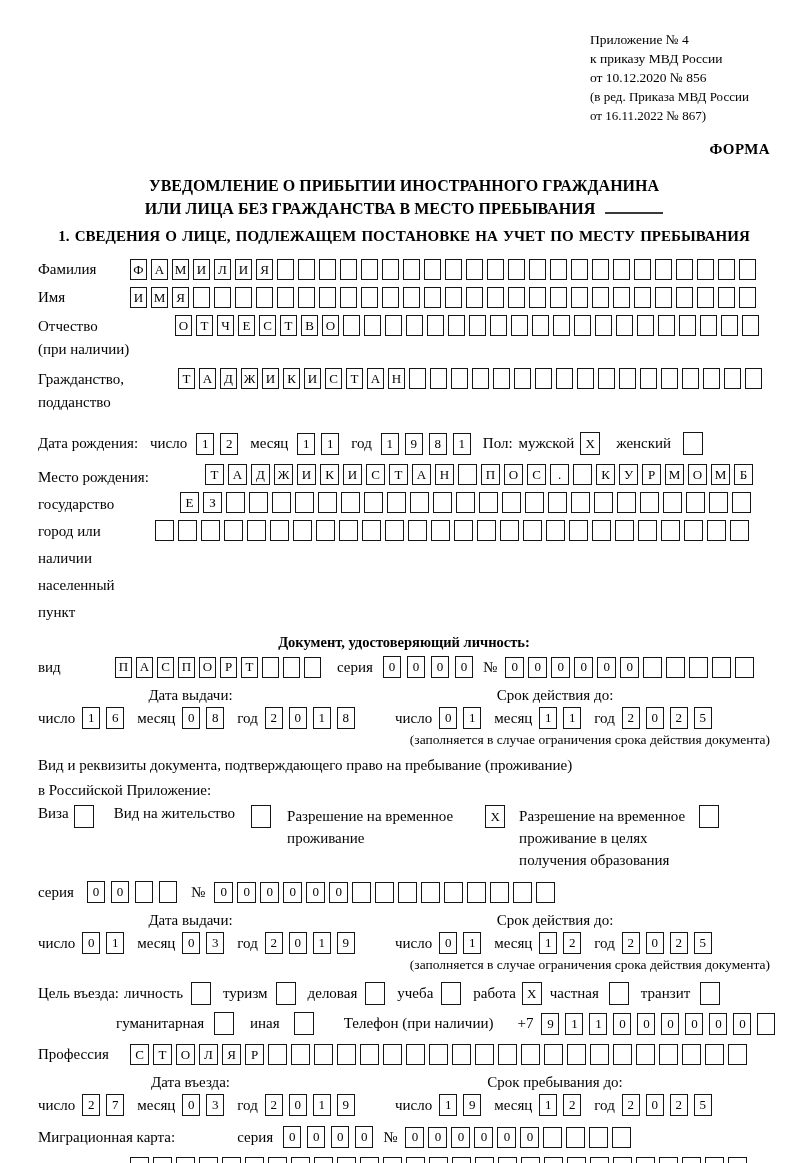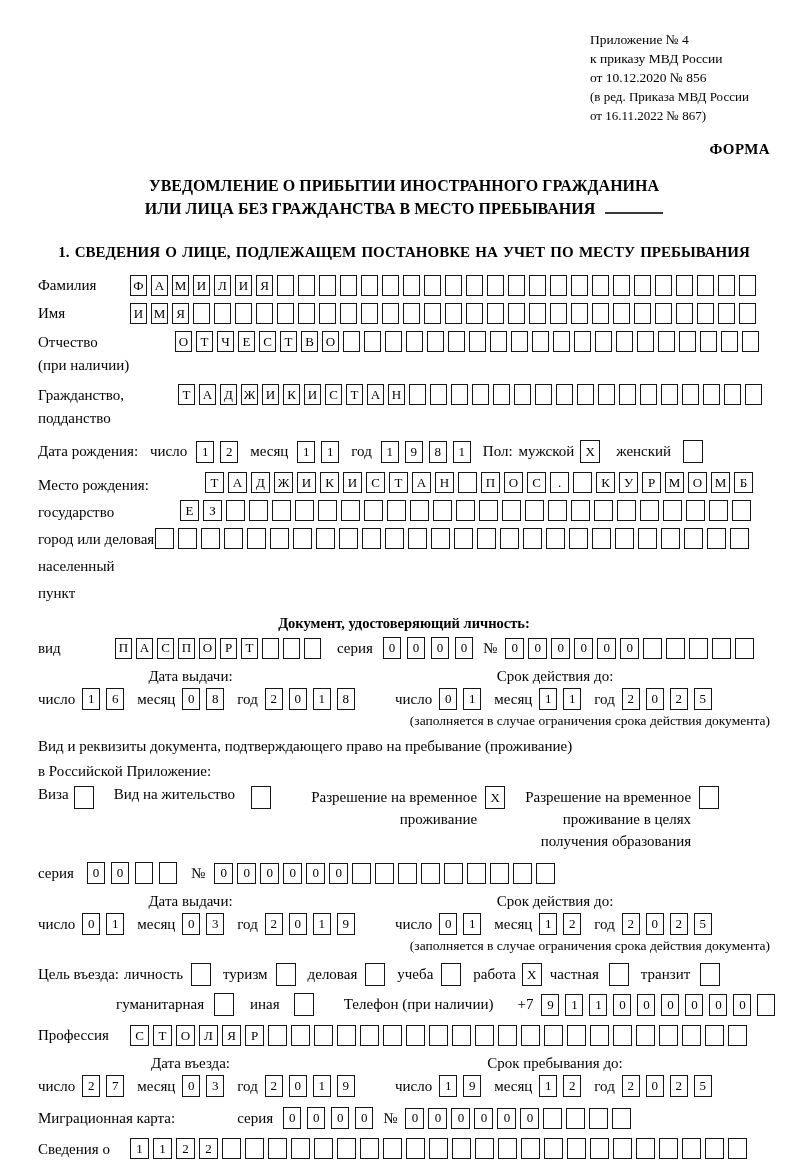--- a/index.html
+++ b/index.html
@@ -11,21 +11,21 @@
   }
   .page { padding:30px 30px 0 38px; width:800px; }
 
   .hnote { margin-left:552px; width:205px; font-size:13.5px; line-height:19px; }
   .hnote .sm { font-size:13px; }
   .forma { text-align:right; font-weight:bold; font-size:15px; margin-top:16px; letter-spacing:.4px; }
 
   .title { text-align:center; font-weight:bold; font-size:16px; line-height:23px; margin-top:16px; }
   .blank { display:inline-block; width:58px; border-bottom:2px solid #3a3a3a; height:4px; margin-left:10px; }
 
-  .sect { font-weight:bold; font-size:15px; margin-top:24px; text-align:center; word-spacing:1.5px; }
+  .sect { font-weight:bold; font-size:15px; margin-top:8px; text-align:center; word-spacing:1.5px; }
 
   .row  { display:flex; align-items:center; margin-top:7px; }
   .rowt { display:flex; align-items:flex-start; margin-top:7px; }
   .lbl  { flex-shrink:0; }
   .t    { white-space:nowrap; }
 
   .cells { display:flex; gap:4px; flex-shrink:0; }
   .cell  { flex-shrink:0; width:17px; height:21px; border:1.5px solid #161616;
            display:flex; align-items:center; justify-content:center; font-size:13px; }
   .w .cell  { width:19px; }
@@ -40,21 +40,21 @@
   .dochdr { text-align:center; font-weight:bold; font-size:14.5px; margin-top:8px; }
 
   .daterow { display:flex; align-items:flex-start; margin-top:9px; }
   .datecol { display:flex; flex-direction:column; }
   .datelbl { text-align:center; margin-bottom:3px; }
   .dgroup  { display:flex; align-items:center; }
   .dgroup .t { margin-right:7px; }
   .dgroup .cells { margin-right:13px; }
   .note { text-align:right; font-size:13.5px; margin-top:3px; }
 
-  .optlbl { text-align:right; line-height:22px; flex-shrink:1; }
+  .optlbl { text-align:left; line-height:22px; flex-shrink:1; }
 </style>
 </head>
 <body>
 
 <div class="page">
 
   <div class="hnote">
     <div>Приложение № 4</div>
     <div>к приказу МВД России</div>
     <div>от 10.12.2020 № 856</div>
@@ -210,21 +210,21 @@
         <span class="cell"></span>
         <span class="cell"></span>
         <span class="cell"></span>
         <span class="cell"></span>
         <span class="cell"></span>
         <span class="cell"></span>
         <span class="cell"></span>
       </div>
   </div>
 
-  <div class="row" style="margin-top:10px">
+  <div class="row" style="margin-top:18px">
     <div class="lbl" style="width:112px">Дата рождения:</div>
     <span class="t" style="margin-right:9px">число</span>
     <span class="cells d">
         <span class="cell">1</span>
         <span class="cell">2</span>
       </span>
     <span class="t" style="margin:0 9px 0 12px">месяц</span>
     <span class="cells d">
         <span class="cell">1</span>
         <span class="cell">1</span>
@@ -244,21 +244,21 @@
     <span class="t" style="margin-left:16px">женский</span>
     <span class="cells cb" style="margin-left:12px">
         <span class="cell"></span>
       </span>
   </div>
 
   <div class="rowt" style="margin-top:9px">
     <div class="lbl mlab" style="width:117px">
       <div>Место рождения:</div>
       <div>государство</div>
-      <div>город или деловая</div>
+      <div>город или наличии</div>
       <div>населенный пункт</div>
     </div>
     <div class="mrows">
       <div class="cells w" style="margin-left:50px">
           <span class="cell">Т</span>
           <span class="cell">А</span>
           <span class="cell">Д</span>
           <span class="cell">Ж</span>
           <span class="cell">И</span>
           <span class="cell">К</span>

